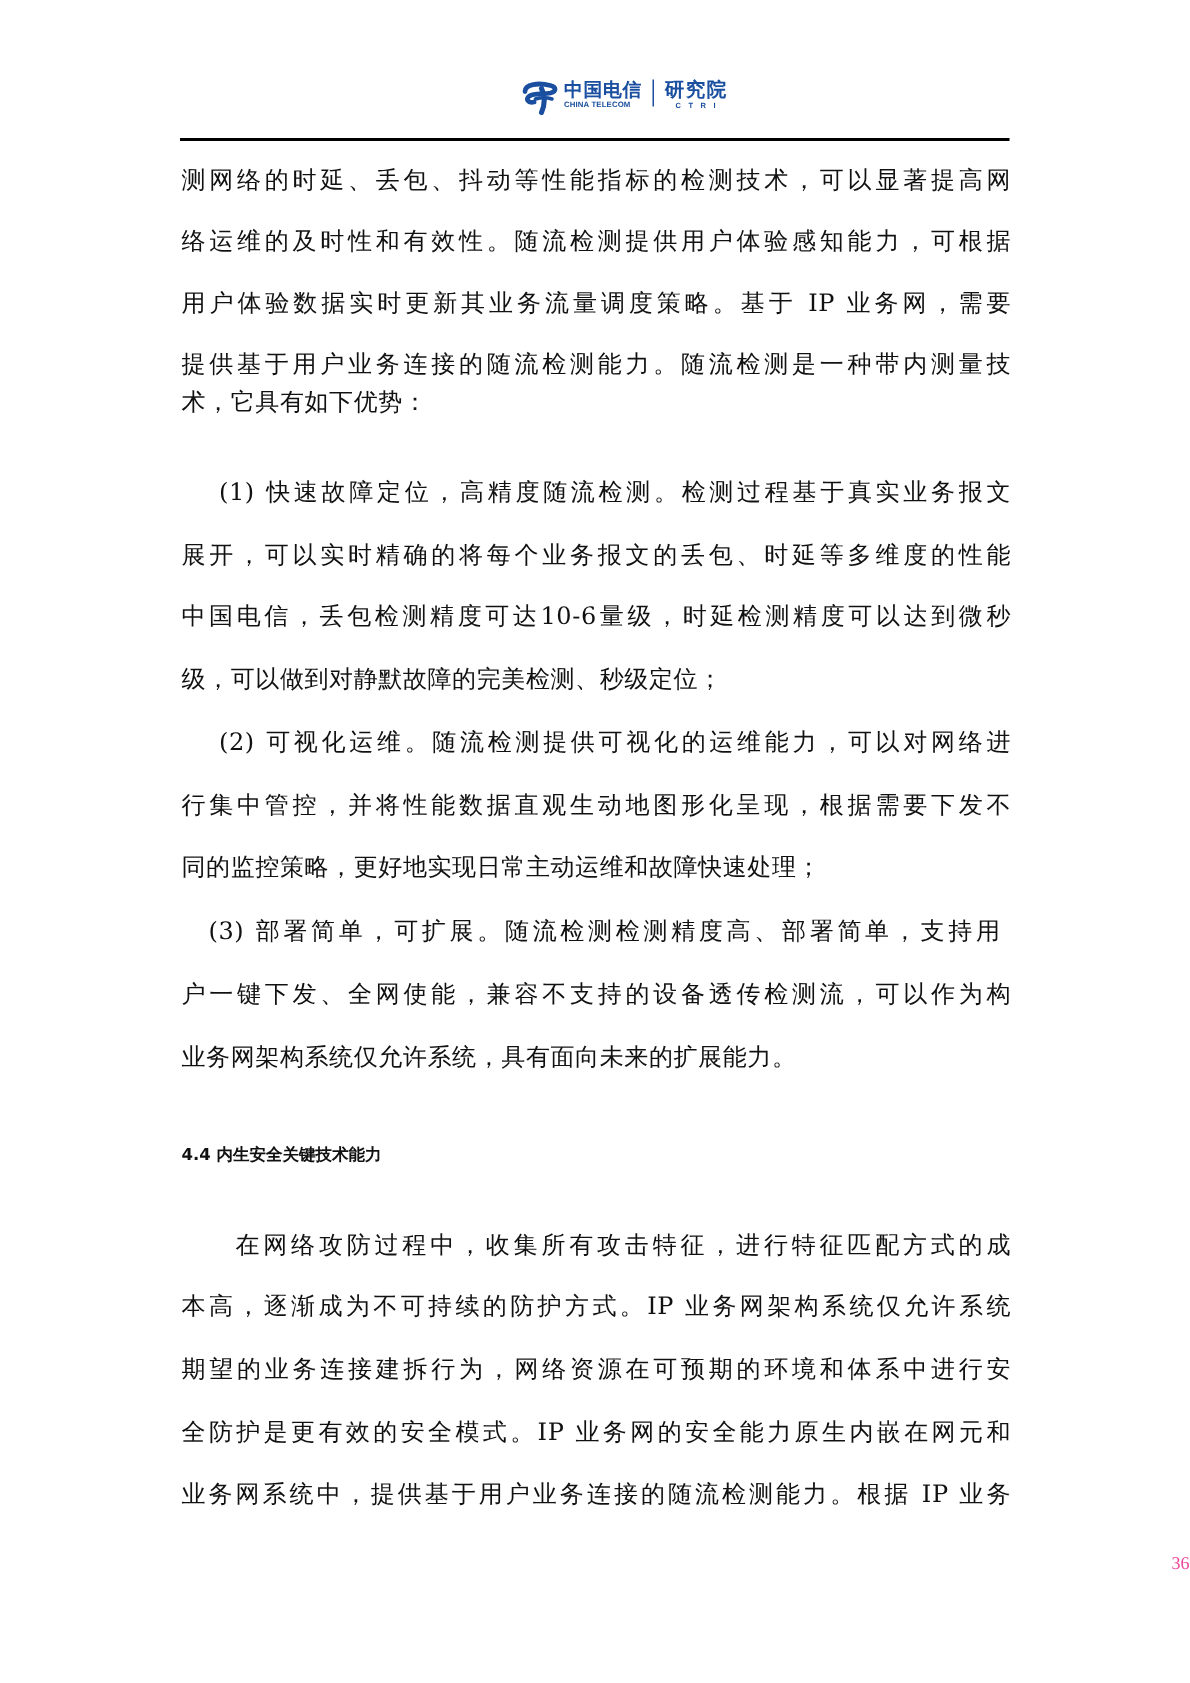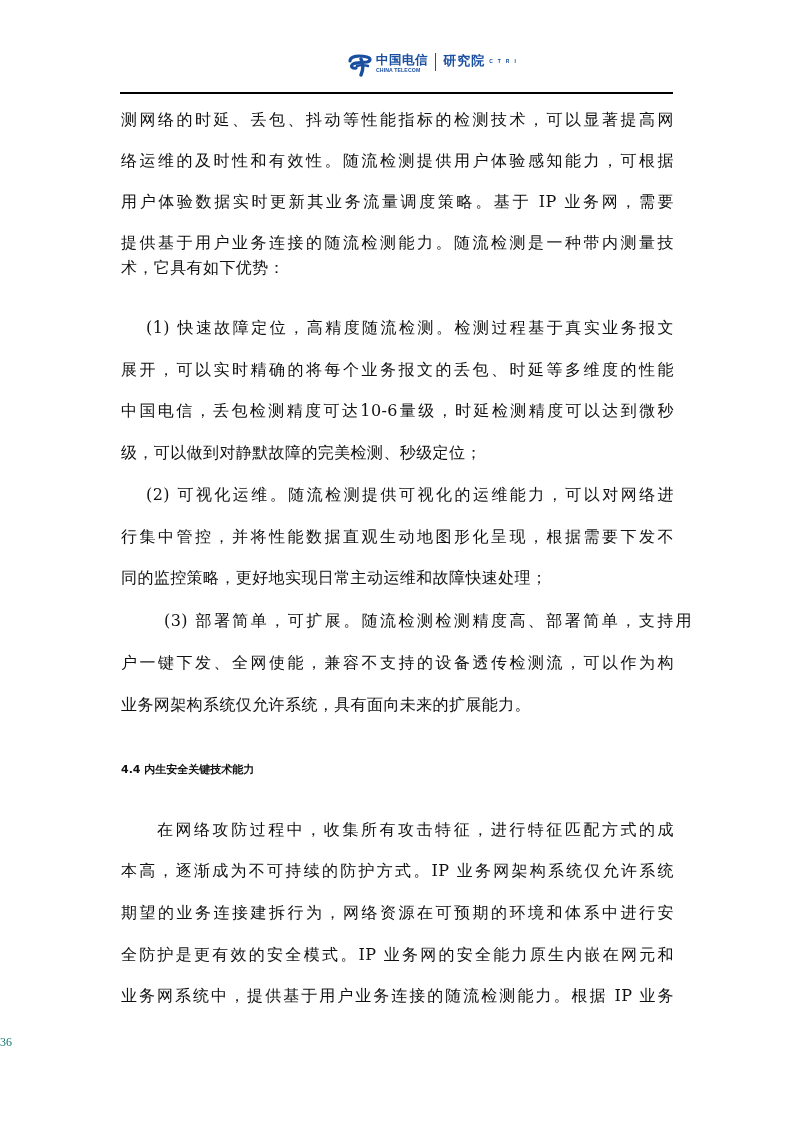--- a/index.html
+++ b/index.html
@@ -5,31 +5,31 @@
     html, body { margin: 0; padding: 0; background: #ffffff; }
     body { width: 793px; height: 1122px; position: relative; overflow: hidden;
            font-family: "DejaVu Serif", "Liberation Serif", serif; color: #111; }
     .header { position: absolute; left: 0; top: 0; width: 793px; height: 95px; }
     .logo { position: absolute; left: 347px; top: 53px; height: 30px; display: flex; align-items: flex-start; }
     .logo-mark { width: 26px; height: 24px; position: relative; }
     .logo-cn { display: flex; flex-direction: column; margin-left: 3px; }
     .logo-cn-main { font-family: "DejaVu Sans", sans-serif; font-weight: bold; font-size: 12.5px; color: #1a4fa0; letter-spacing: 0.5px; line-height: 14px; }
     .logo-cn-sub { font-family: "Liberation Sans", sans-serif; font-weight: bold; font-size: 5.2px; color: #1a4fa0; letter-spacing: 0.1px; line-height: 6px; }
     .logo-sep { width: 1.2px; height: 18px; background: #1a4fa0; margin: 0 7px; }
-    .logo-ctri { display: flex; flex-direction: row; align-items: center; }
+    .logo-ctri { display: flex; flex-direction: column; align-items: center; }
     .logo-ctri-main { font-family: "DejaVu Sans", sans-serif; font-weight: bold; font-size: 13px; color: #1a4fa0; letter-spacing: 1px; line-height: 15px; }
     .logo-ctri-sub { font-family: "Liberation Sans", sans-serif; font-weight: bold; font-size: 5px; color: #1a4fa0; letter-spacing: 5px; line-height: 6px; padding-left: 4px; }
     .header-rule { position: absolute; left: 120px; top: 92px; width: 553px; height: 1.5px; background: #000; }
 
     .content { position: absolute; left: 121px; top: 100px; width: 553px; }
     .line { position: absolute; left: 0; width: 553px; height: 40px; font-size: 16px; line-height: 40px;
             white-space: nowrap; text-align: justify; text-align-last: justify; letter-spacing: 0.4px; }
     .line.last { text-align-last: left; }
     .heading { position: absolute; left: 0; font-family: "DejaVu Sans", sans-serif; font-weight: bold; font-size: 11px; line-height: 30px; white-space: nowrap; }
-    .page-number { position: absolute; left: 0; width: 793px; top: 1035px; text-align: left; font-family: "Liberation Serif", serif; font-size: 12px; color: #0f766e; }
+    .page-number { position: absolute; left: 0; width: 793px; top: 1035px; text-align: right; font-family: "Liberation Serif", serif; font-size: 12px; color: #ec4899; }
   </style>
 </head>
 <body>
 
 <div class="header">
   <div class="logo">
     <div class="logo-mark">
       <svg width="26" height="24" viewBox="0 0 26 24">
         <path d="M3 8 C3 3, 12 2, 20 4 C24 5, 24 8, 20 9 C15 10, 9 9, 6 11 C3 13, 5 16, 9 15" fill="none" stroke="#1a4fa0" stroke-width="3.2" stroke-linecap="round"></path>
         <path d="M14 6 C16 10, 17 15, 14 22" fill="none" stroke="#1a4fa0" stroke-width="3.4" stroke-linecap="round"></path>
@@ -58,21 +58,21 @@
 
   <div class="line" style="top:208px; left:25px; width:528px">(1) 快速故障定位，高精度随流检测。检测过程基于真实业务报文</div>
   <div class="line" style="top:250px">展开，可以实时精确的将每个业务报文的丢包、时延等多维度的性能</div>
   <div class="line" style="top:291px">中国电信，丢包检测精度可达10-6量级，时延检测精度可以达到微秒</div>
   <div class="line last" style="top:333px">级，可以做到对静默故障的完美检测、秒级定位；</div>
 
   <div class="line" style="top:375px; left:25px; width:528px">(2) 可视化运维。随流检测提供可视化的运维能力，可以对网络进</div>
   <div class="line" style="top:417px">行集中管控，并将性能数据直观生动地图形化呈现，根据需要下发不</div>
   <div class="line last" style="top:458px">同的监控策略，更好地实现日常主动运维和故障快速处理；</div>
 
-  <div class="line" style="top:501px; left:43px; width:528px">(3) 部署简单，可扩展。随流检测检测精度高、部署简单，支持用</div>
+  <div class="line" style="top:501px; left:18px; width:528px">(3) 部署简单，可扩展。随流检测检测精度高、部署简单，支持用</div>
   <div class="line" style="top:543px">户一键下发、全网使能，兼容不支持的设备透传检测流，可以作为构</div>
   <div class="line last" style="top:585px">业务网架构系统仅允许系统，具有面向未来的扩展能力。</div>
 
   <div class="heading" style="top:655px">4.4 内生安全关键技术能力</div>
 
   <div class="line" style="top:710px; left:36px; width:517px">在网络攻防过程中，收集所有攻击特征，进行特征匹配方式的成</div>
   <div class="line" style="top:751px">本高，逐渐成为不可持续的防护方式。IP 业务网架构系统仅允许系统</div>
   <div class="line" style="top:793px">期望的业务连接建拆行为，网络资源在可预期的环境和体系中进行安</div>
   <div class="line" style="top:835px">全防护是更有效的安全模式。IP 业务网的安全能力原生内嵌在网元和</div>
   <div class="line" style="top:876px">业务网系统中，提供基于用户业务连接的随流检测能力。根据 IP 业务</div>

